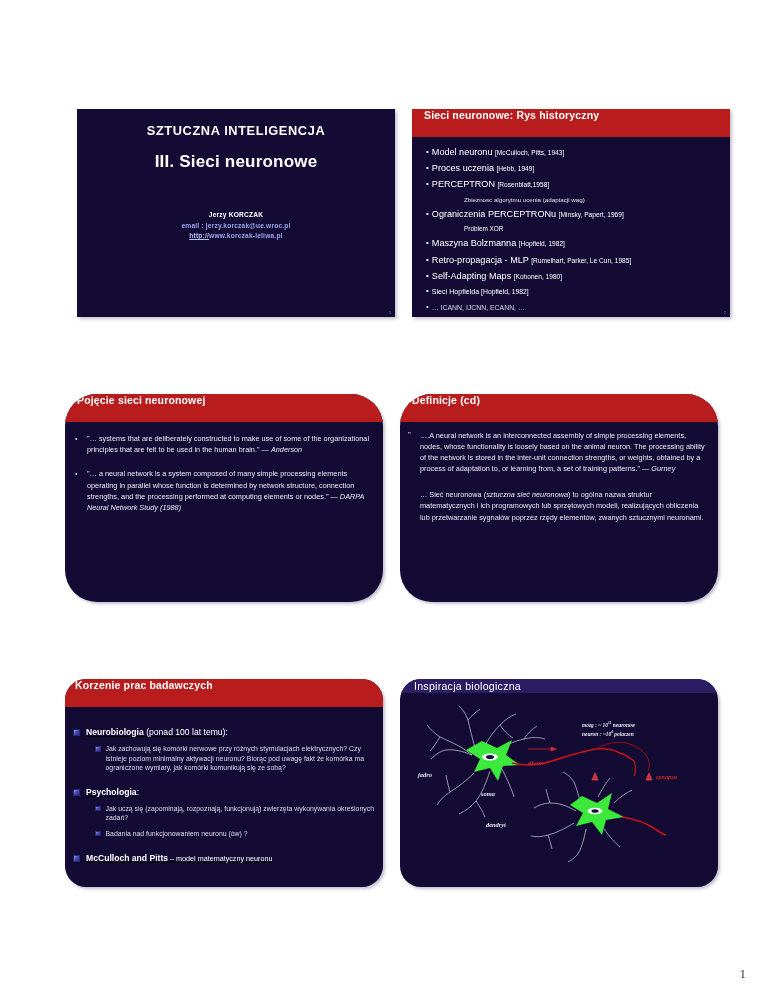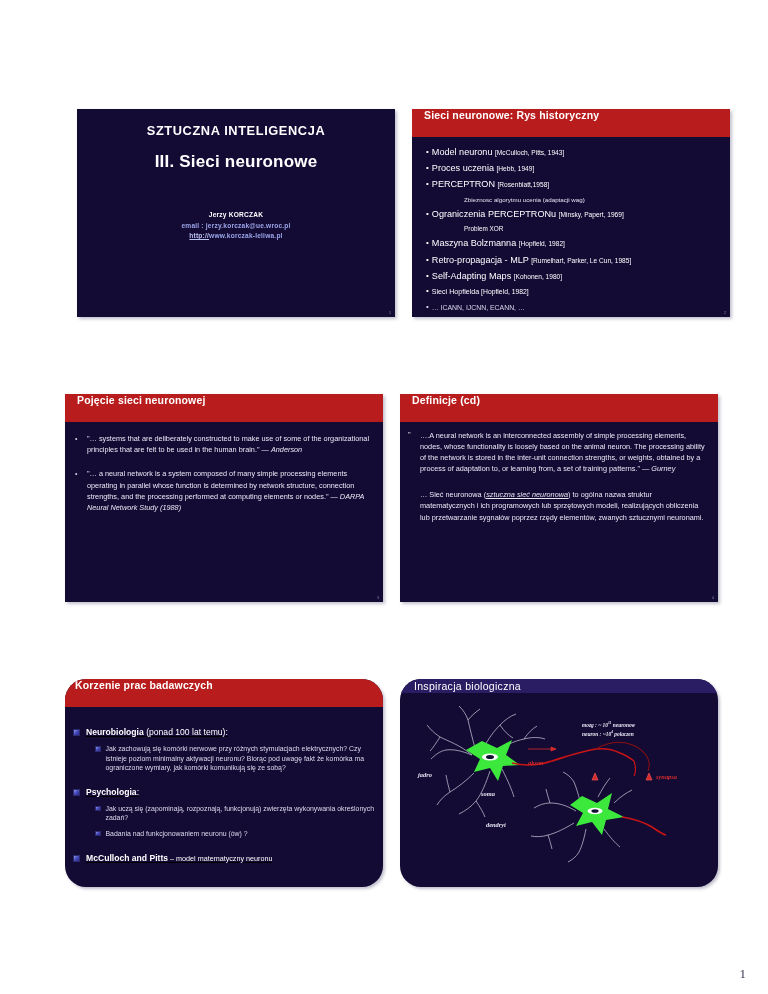--- a/index.html
+++ b/index.html
@@ -36,21 +36,21 @@
     right: 4px;
     bottom: 2px;
     font-size: 3.5px;
     color: #8f8fc0;
     letter-spacing: 0;
   }
 
   .col-l { left: 65px; }
   .col-r { left: 400px; }
   .row-1 { top: 109px; margin-left: 12px; }
-  .row-2 { top: 394px; }
+  .row-2 { top: 394px; border-radius: 32px; }
   .row-3 { top: 679px; border-radius: 21px; }
 
   
   .hdr {
     background: #b91c1c;
     height: 28px;
     display: flex;
     padding-left: 12px;
     box-sizing: border-box;
   }
@@ -151,21 +151,21 @@
     line-height: 11px;
     padding-left: 12px;
   }
   .s4-p2 {
     color: #e8e8f4;
     font-size: 7.3px;
     line-height: 11.4px;
     padding-left: 12px;
     margin-top: 15px;
   }
-  .s4-p2 i { font-style: italic; text-decoration: underline; }
+  .s4-p2 i { font-style: italic; }
 
   
   .s5-hdr { padding-left: 10px; }
   .s5-body { padding: 6px 8px 0 8px; }
   .lv1 { display: flex; margin-top: 14px; text-decoration: underline; }
   .lv2 { display: flex; margin-top: 6px; margin-left: 22px; }
   .mk {
     width: 7px; height: 7px;
     flex: 0 0 7px;
     margin-top: 2px;

